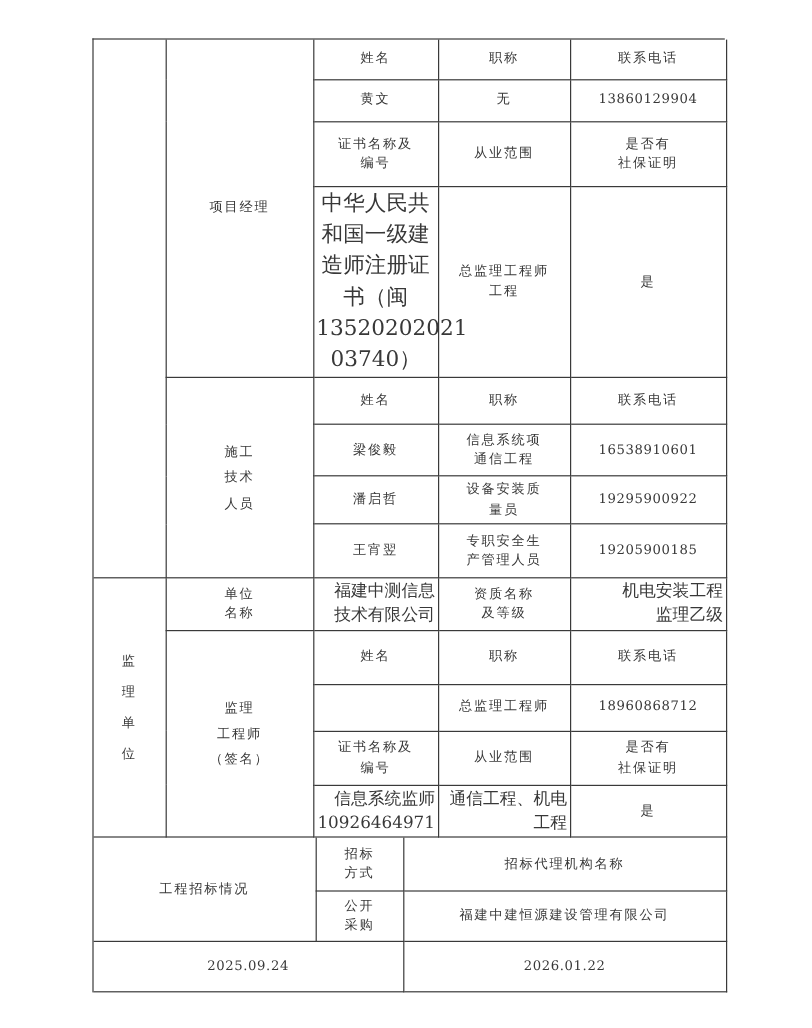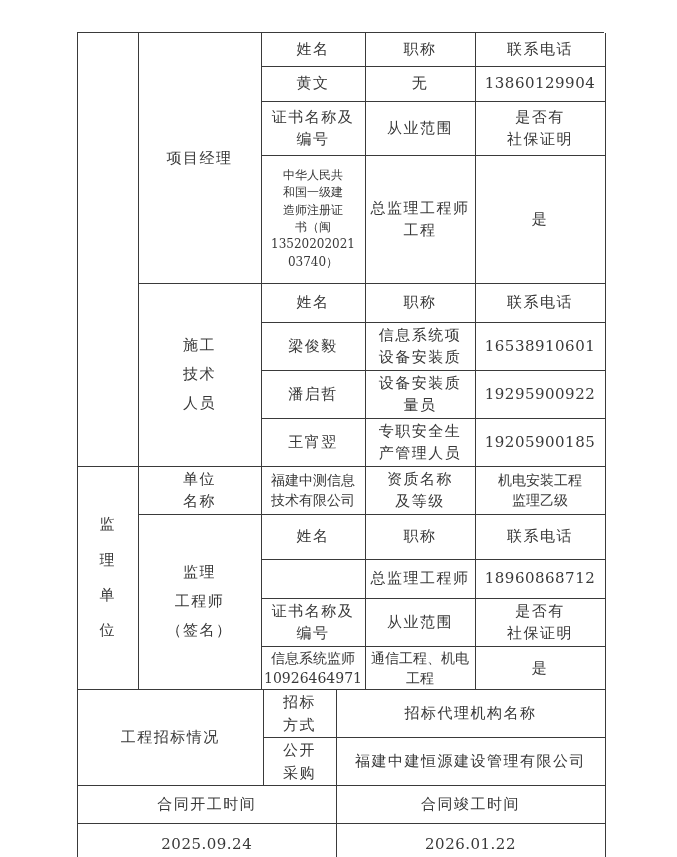--- a/index.html
+++ b/index.html
@@ -24,30 +24,30 @@
   table {
     border-collapse: collapse;
     table-layout: fixed;
     width: 100%;
   }
   td {
     border-right: 1.5px solid #3a3a3a;
     border-bottom: 1.5px solid #3a3a3a;
     text-align: center;
     vertical-align: middle;
-    font-size: 15px;
+    font-size: 11px;
     letter-spacing: 1.5px;
     line-height: 1.5;
     white-space: pre-line;
     padding: 1px 2px;
     color: #383838;
   }
   td.num { letter-spacing: 0.5px; }
-  td.sm  { font-size: 14px; letter-spacing: 0; line-height: 1.45; padding: 1px 2px; }
-  td.cert { font-size: 12px; letter-spacing: 0; line-height: 1.45; margin-left: 12px; }
+  td.sm  { font-size: 14px; letter-spacing: 0; line-height: 1.45; padding: 1px 2px; text-align: right; }
+  td.cert { font-size: 18px; letter-spacing: 0; line-height: 1.45; margin-left: 12px; }
   td.v-label { line-height: 2.35; }
   td.tall-label { line-height: 1.95; margin-top: 36px; }
 </style>
 </head>
 <body>
 
 <div class="page">
   <div class="tbl-wrap">
 
     <table>
@@ -94,21 +94,21 @@
         <td rowspan="4" class="tall-label">施工
 技术
 人员</td>
         <td>姓名</td>
         <td>职称</td>
         <td>联系电话</td>
       </tr>
       <tr style="height:43px">
         <td>梁俊毅</td>
         <td>信息系统项
-设备安装质</td>
+通信工程</td>
         <td class="num">16538910601</td>
       </tr>
       <tr style="height:40px">
         <td>潘启哲</td>
         <td>设备安装质
 量员</td>
         <td class="num">19295900922</td>
       </tr>
       <tr style="height:45px">
         <td>王宵翌</td>
@@ -181,24 +181,20 @@
       </tr>
     </tbody>
       </table>
 
     <table>
       <colgroup>
         <col style="width:258px">
           <col style="width:269px">
       </colgroup>
       <tbody>
-          <tr style="height:37px">
-        <td>合同开工时间</td>
-        <td>合同竣工时间</td>
-      </tr>
       <tr style="height:42px">
         <td class="num">2025.09.24</td>
         <td class="num">2026.01.22</td>
       </tr>
     </tbody>
       </table>
 
   </div>
 </div>
 

